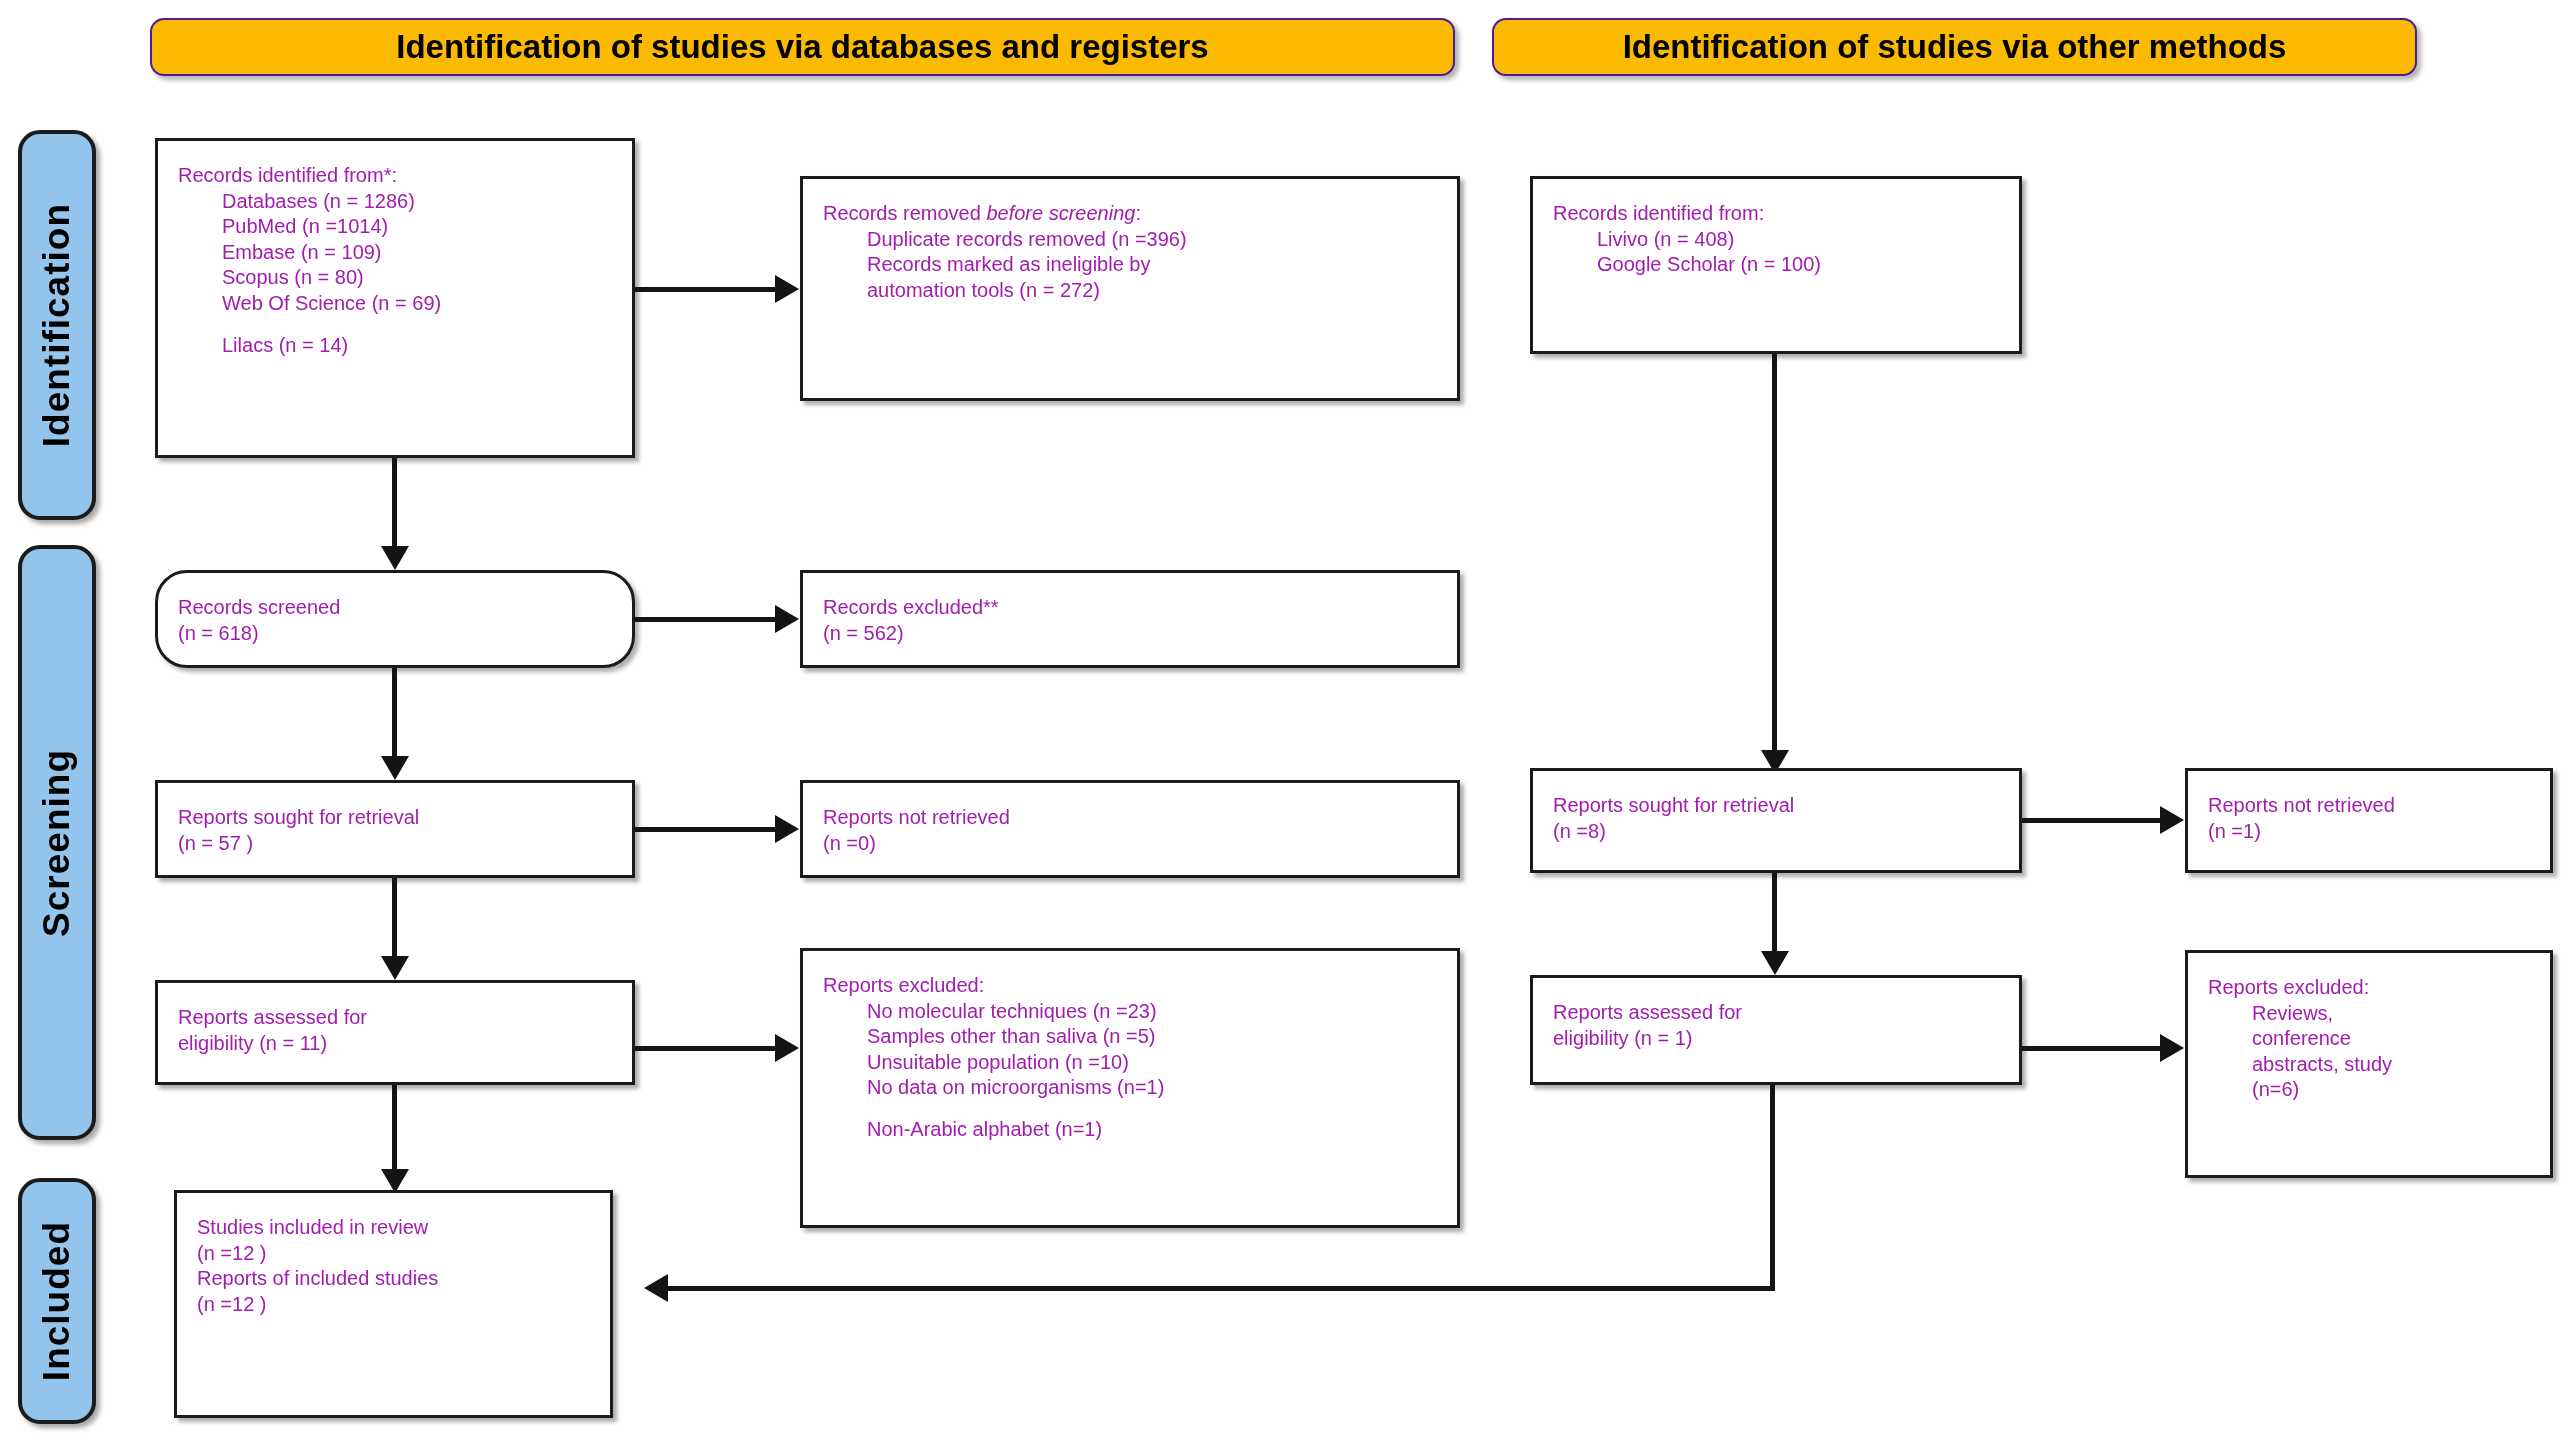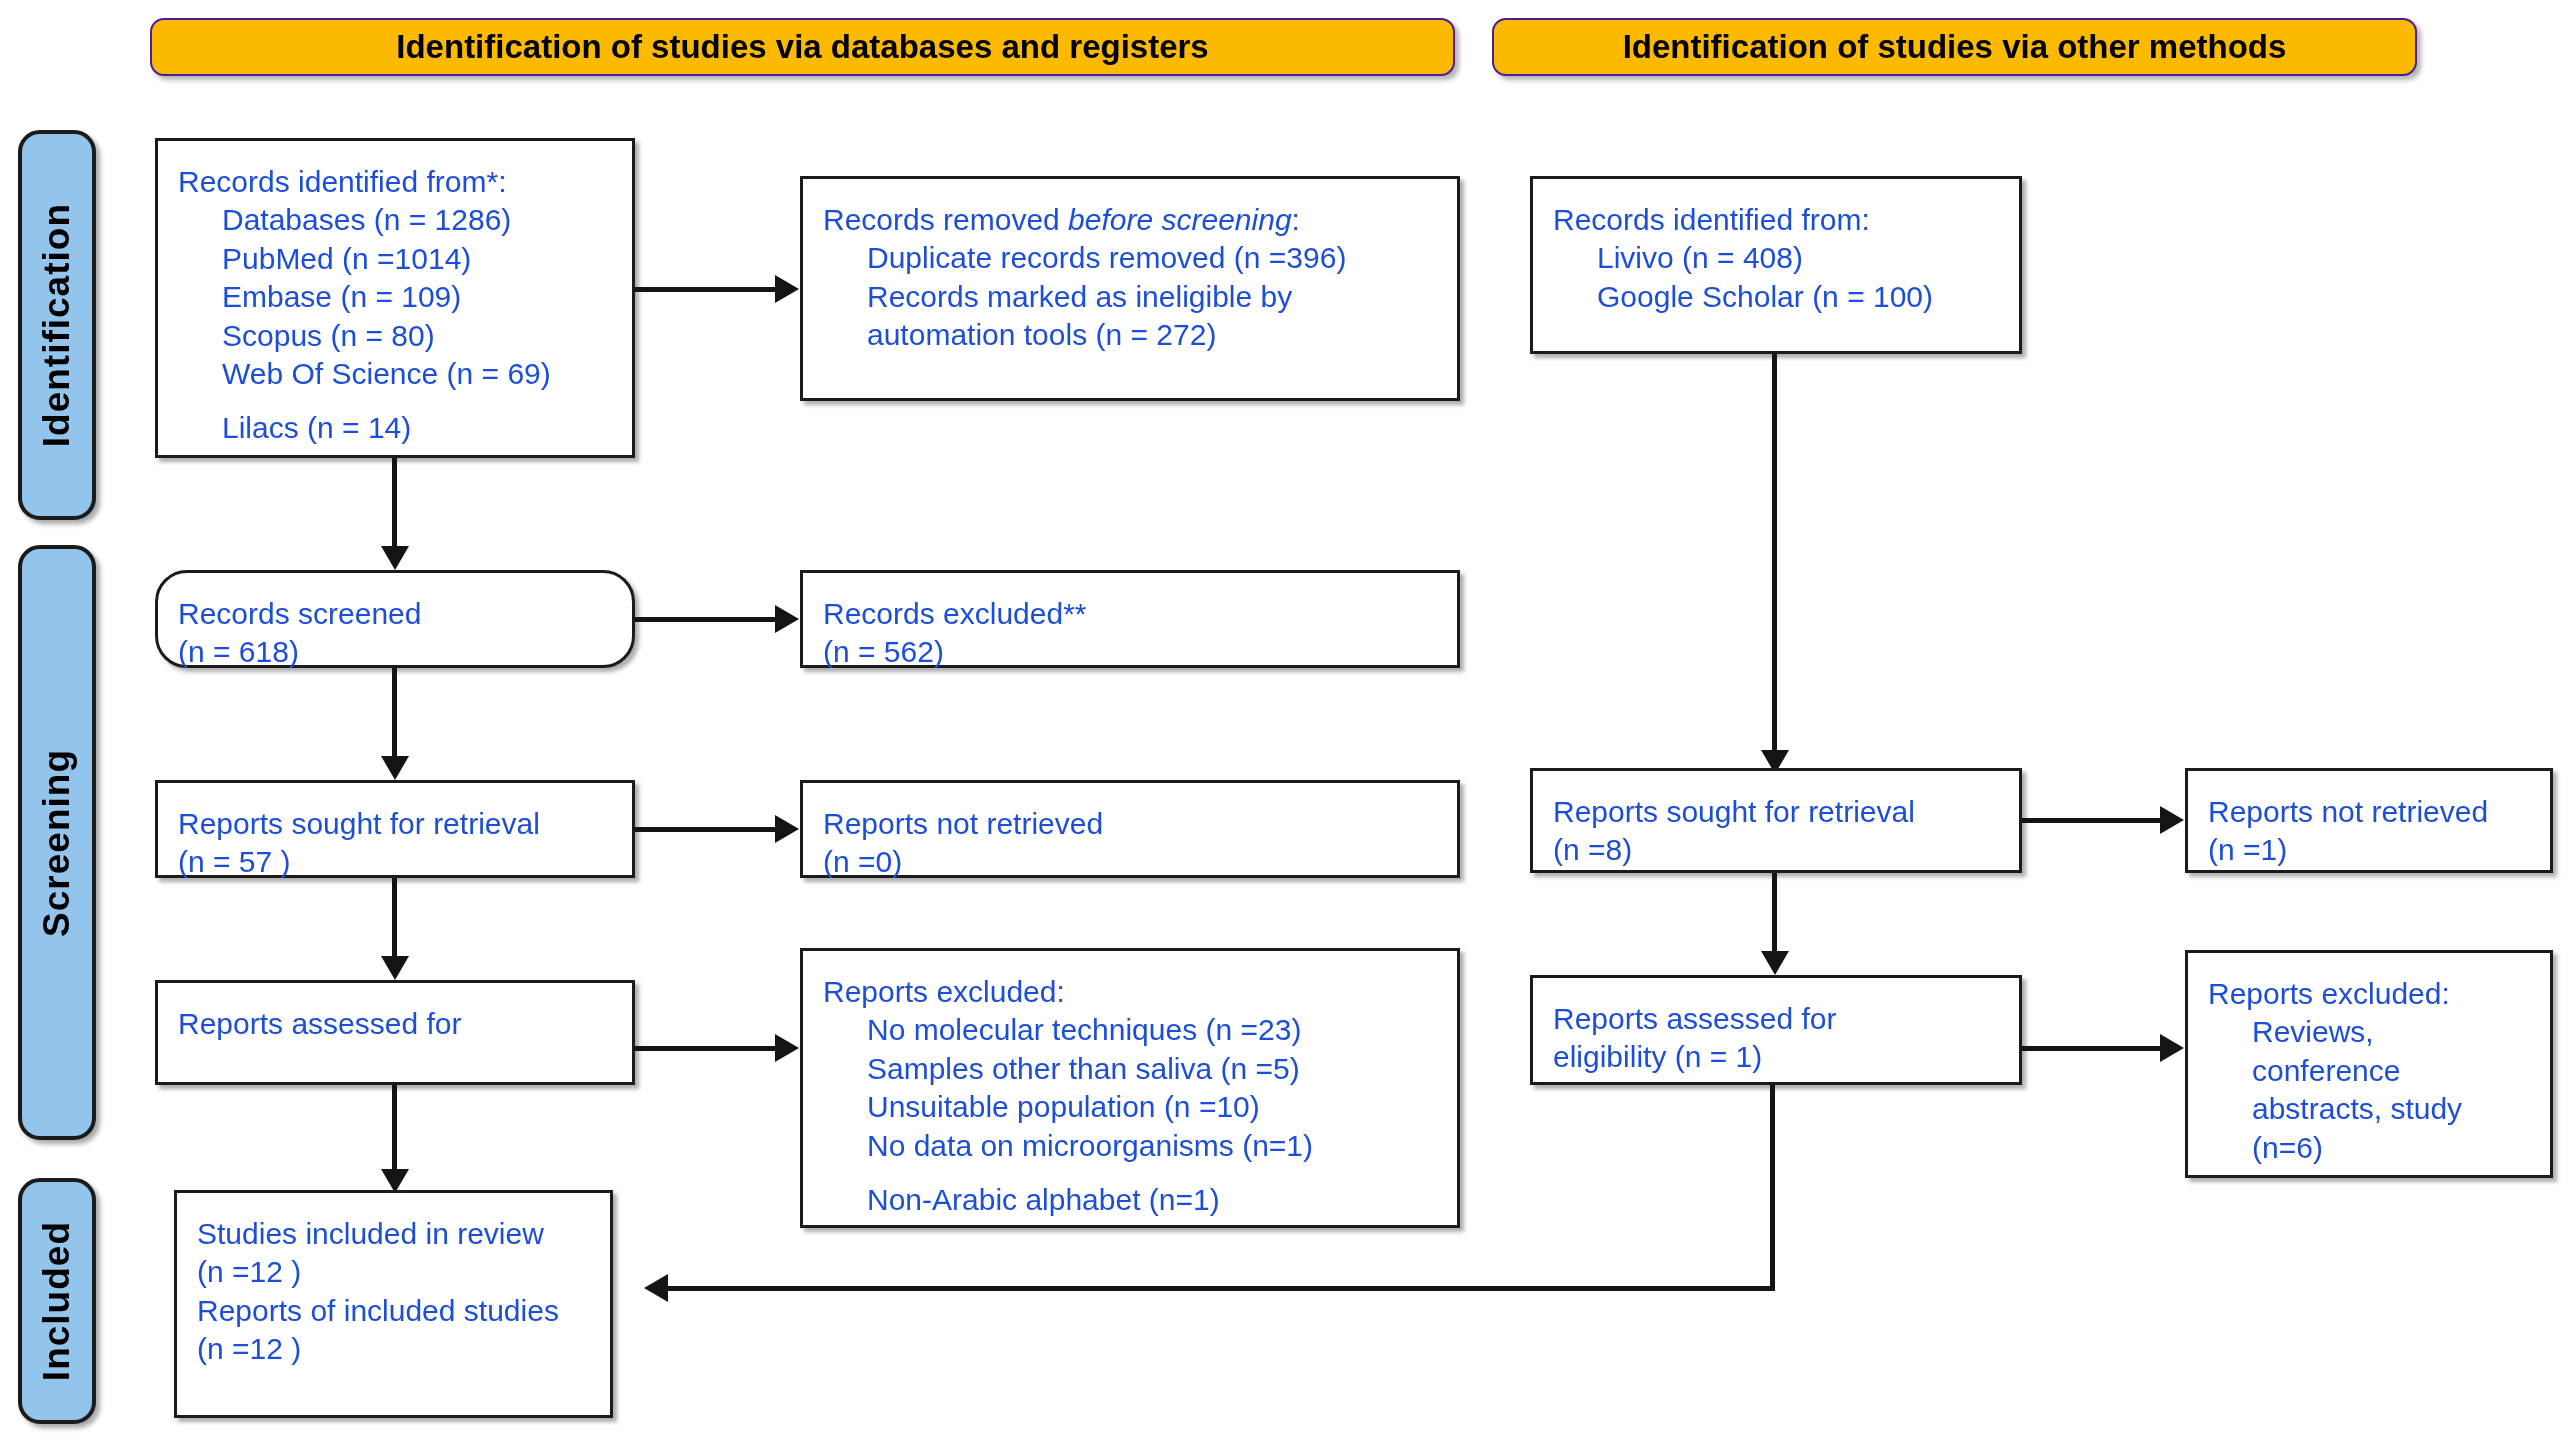--- a/index.html
+++ b/index.html
@@ -66,23 +66,23 @@
   
   .flow-box {
     position: absolute;
     background: #ffffff;
     border: 3px solid #1b1b1b;
     box-sizing: border-box;
     box-shadow: 4px 4px 4px rgba(0,0,0,0.32);
     padding: 22px 16px 10px 20px;
   }
   .flow-box .line {
-    font-size: 30px;
+    font-size: 20px;
     line-height: 1.28;
-    color: #1d4ed8;
+    color: #a21caf;
     white-space: pre;
   }
   .flow-box .line.indent { padding-left: 44px; }
   .flow-box .line.gap    { margin-top: 16px; }
   .flow-box .line i      { font-style: italic; }
 
   
   .hline {
     position: absolute;
     background: #141414;
@@ -191,20 +191,21 @@
   </div>
 
   <div class="hline" style="left:635px; top:827px; width:142px;"></div>
   <div class="arrow-right" style="left:775px; top:815px;"></div>
 
   <div class="vline" style="left:392px; top:878px; height:82px;"></div>
   <div class="arrow-down" style="left:381px; top:956px;"></div>
 
   <div class="flow-box" style="left:155px; top:980px; width:480px; height:105px;">
     <div class="line">Reports assessed for</div>
+    <div class="line">eligibility (n = 11)</div>
   </div>
 
   <div class="flow-box" style="left:800px; top:948px; width:660px; height:280px;">
     <div class="line">Reports excluded:</div>
     <div class="line indent">No molecular techniques (n =23)</div>
     <div class="line indent">Samples other than saliva (n =5)</div>
     <div class="line indent">Unsuitable population (n =10)</div>
     <div class="line indent">No data on microorganisms (n=1)</div>
     <div class="line indent gap">Non-Arabic alphabet (n=1)</div>
   </div>

